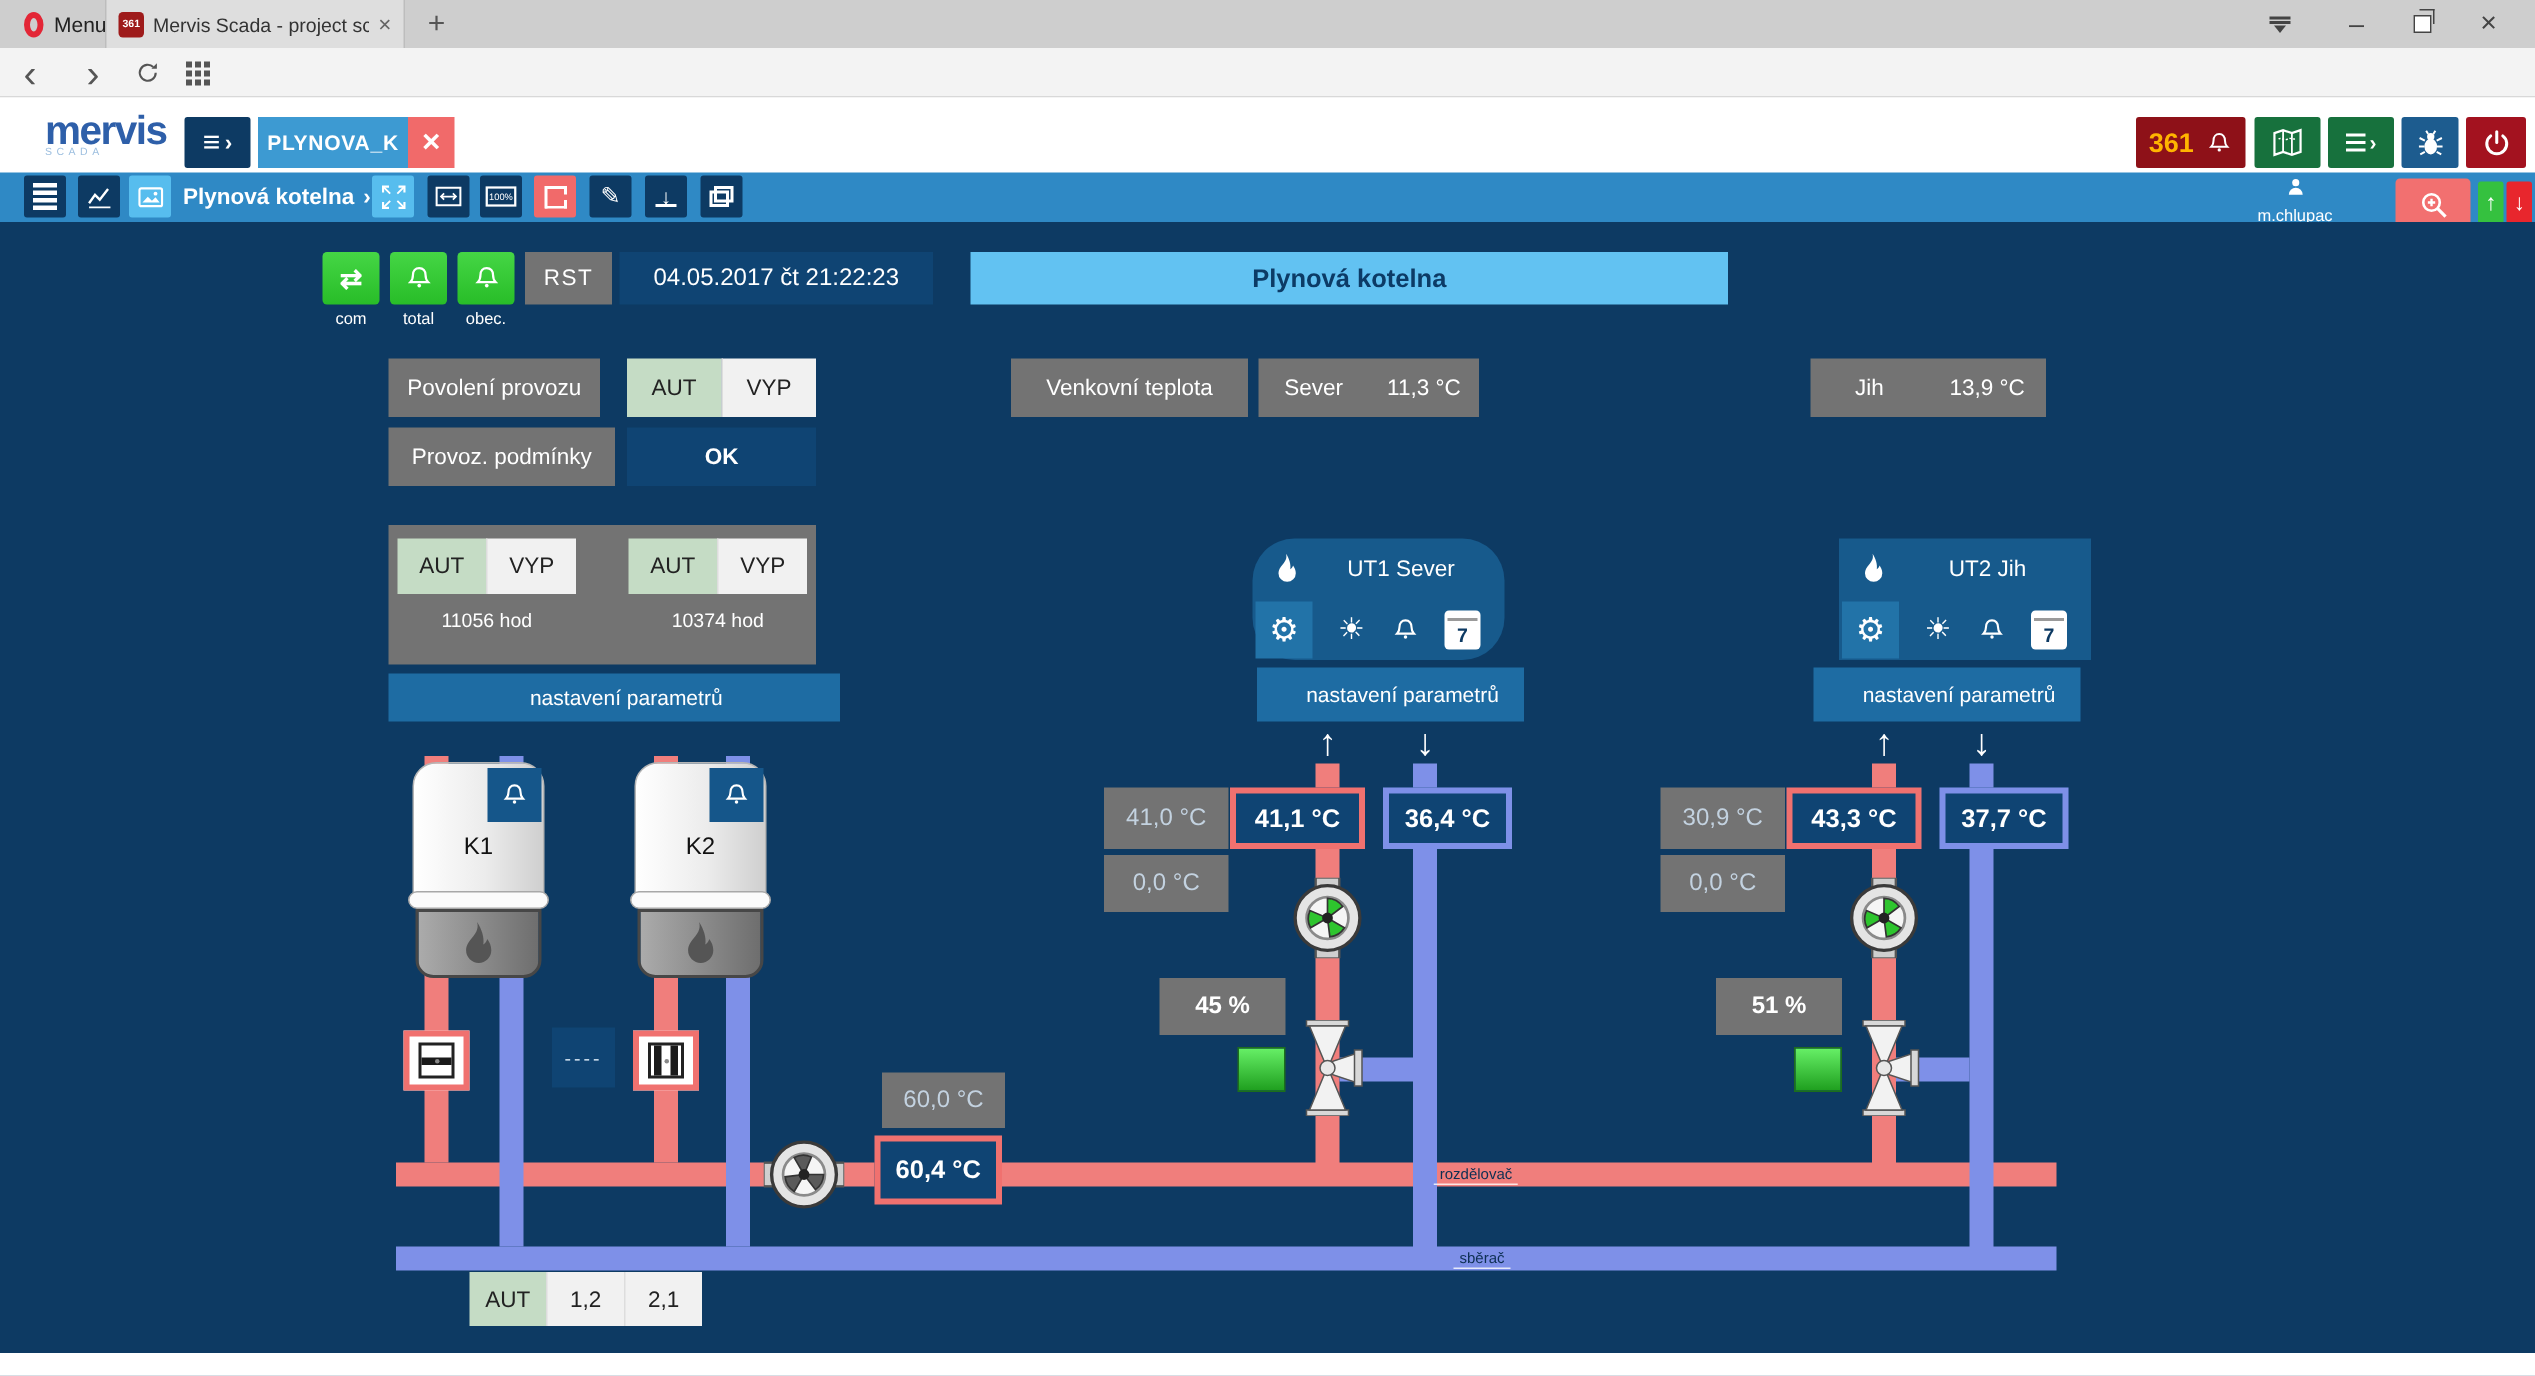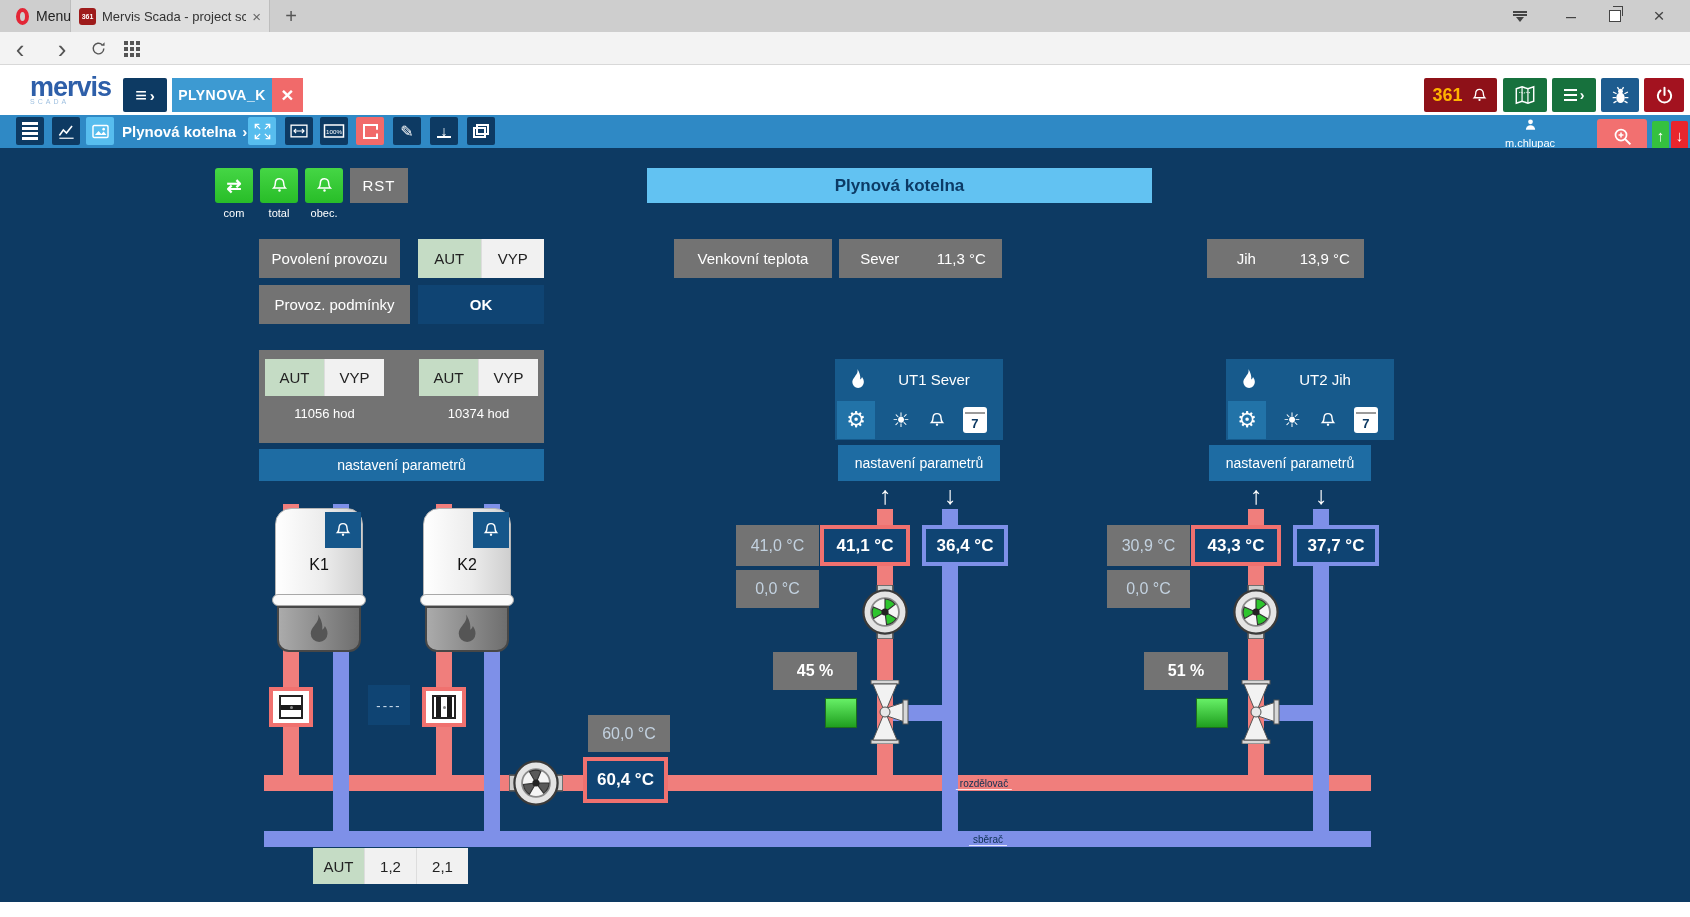--- a/index.html
+++ b/index.html
@@ -103,21 +103,21 @@
   .kvin .v2{position:absolute;right:2px;top:0;bottom:0;width:5px;background:#1a1a1a;}
   .kvin .dot{position:absolute;left:50%;top:50%;width:3px;height:3px;margin:-1.5px;background:#888;border-radius:50%;}
   .utpanel{position:absolute;width:168px;height:81px;background:#175a8c;color:#fff;}
   .utpanel .hd{position:absolute;left:0;top:0;right:0;height:40px;display:flex;align-items:center;}
   .utpanel .ttl{position:absolute;left:30px;right:0;text-align:center;font-size:15px;}
   .utpanel .icrow{position:absolute;left:0;top:41px;right:0;height:40px;display:flex;align-items:center;}
   .gearbox{width:38px;height:38px;background:#2273a8;display:flex;align-items:center;justify-content:center;margin-left:2px;}
   .g{line-height:1;}
   .calic{width:24px;height:26px;background:#fff;border-radius:3px;position:relative;display:flex;align-items:flex-end;justify-content:center;color:#0d3a63;font-size:13px;font-weight:bold;padding-bottom:2px;box-sizing:border-box;}
   .calic i{position:absolute;left:2px;right:2px;top:5px;height:1.5px;background:#9a9a9a;display:block;}
-  .npbtn{position:absolute;height:36px;background:#1e6ca3;color:#fff;font-size:14px;display:flex;align-items:center;justify-content:center;}
+  .npbtn{position:absolute;height:36px;background:#1e6ca3;color:#fff;font-size:14px;display:flex;align-items:center;justify-content:center;padding-left:16px;}
   .flowarrow{position:absolute;width:32px;text-align:center;color:#fff;font-size:25px;font-weight:bold;line-height:28px;}
   .actuator{position:absolute;width:32px;height:30px;background:linear-gradient(#66ef66,#1f9f1f);border:1.5px solid #1c6e1c;box-sizing:border-box;}
   .pump-green{color:#2ec52e;}
   .pump-dark{color:#5a5a5a;}
   .whitestrip{position:absolute;left:0;top:902px;width:1690px;height:15px;background:#fff;}
 </style>
 </head>
 <body>
 
 <svg width="0" height="0" style="position:absolute">
@@ -422,29 +422,30 @@
       </div>
     <div class="gbtn" style="left:305px;top:20px;">
         <svg width="21" height="21" viewBox="0 0 24 24">
           <use href="#bell"></use>
         </svg>
       </div>
     <div class="slbl" style="left:209px;top:59px;">com</div>
     <div class="slbl" style="left:254px;top:59px;">total</div>
     <div class="slbl" style="left:299px;top:59px;">obec.</div>
     <div class="box" style="left:350px;top:20px;width:58px;height:35px;letter-spacing:1px;">RST</div>
+    <div class="box vbox" style="left:413px;top:20px;width:209px;height:35px;font-size:16px;">04.05.2017 čt 21:22:23</div>
     <div class="box titlebox" style="left:647px;top:20px;width:505px;height:35px;">Plynová kotelna</div>
 
     <div class="box" style="left:259px;top:91px;width:141px;height:39px;">Povolení provozu</div>
     <div class="seg" style="left:418px;top:91px;width:126px;height:39px;">
       <div class="on">AUT</div>
       <div class="off">VYP</div>
     </div>
     <div class="box" style="left:674px;top:91px;width:158px;height:39px;">Venkovní teplota</div>
-    <div class="box" style="left:839px;top:91px;width:163px;height:39px;">
+    <div class="box" style="left:839px;top:91px;width:147px;height:39px;">
       <span style="flex:1;text-align:center;">Sever</span>
       <span style="flex:1;text-align:center;">11,3 °C</span>
     </div>
     <div class="box" style="left:1207px;top:91px;width:157px;height:39px;">
       <span style="flex:1;text-align:center;">Jih</span>
       <span style="flex:1;text-align:center;">13,9 °C</span>
     </div>
     <div class="box" style="left:259px;top:137px;width:151px;height:39px;">Provoz. podmínky</div>
     <div class="box vbox" style="left:418px;top:137px;width:126px;height:39px;font-weight:bold;">OK</div>
 
@@ -531,21 +532,21 @@
         </svg></div>
     <div class="box tset" style="left:588px;top:567px;width:82px;height:37px;">60,0 °C</div>
     <div class="tred" style="left:583px;top:609px;width:85px;height:46px;box-sizing:border-box;">60,4 °C</div>
 
     <div class="seg" style="left:313px;top:700px;width:155px;height:36px;">
       <div class="on">AUT</div>
       <div class="off">1,2</div>
       <div class="off">2,1</div>
     </div>
 
-    <div class="utpanel" style="left:835px;top:211px;">
+    <div class="utpanel" style="left:835px;top:211px;border-radius:28px;">
       <div class="hd">
           <svg width="22" height="22" viewBox="0 0 24 24" style="margin-left:12px;color:#fff;">
             <use href="#flame"></use>
           </svg>
           <span class="ttl">UT1 Sever</span>
         </div>
       <div class="icrow">
         <span class="gearbox">
             <span class="g" style="font-size:22px;">⚙</span>
           </span>

